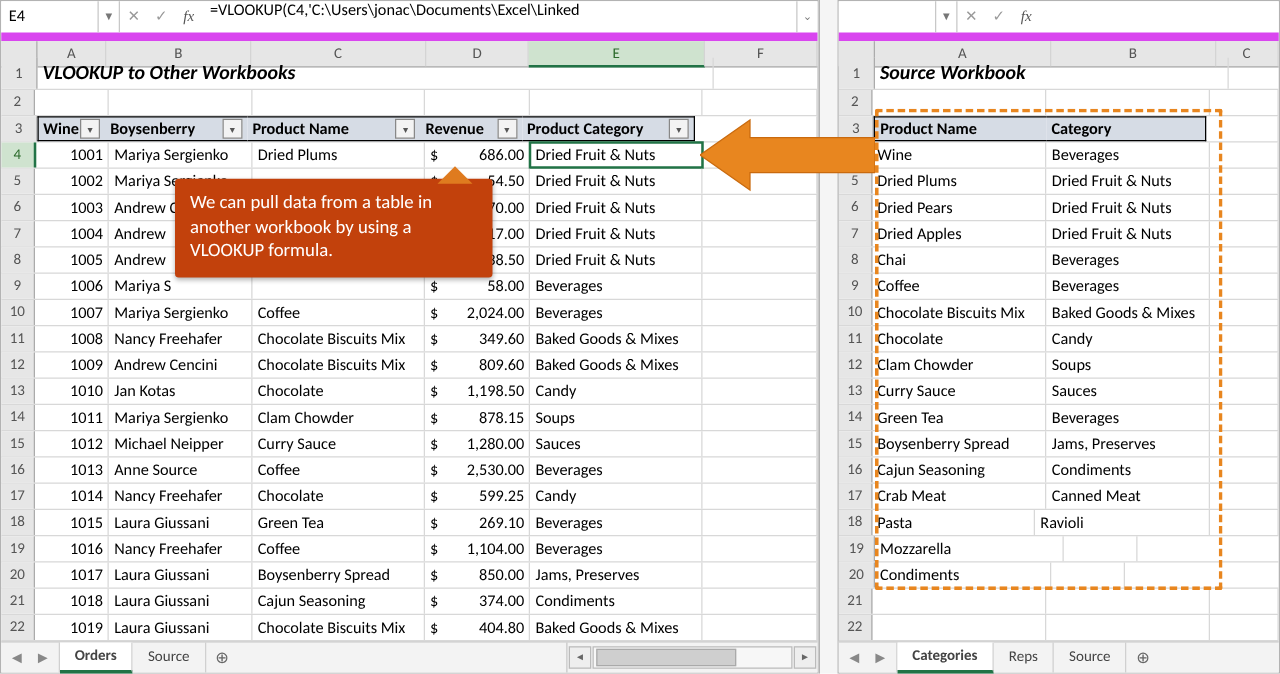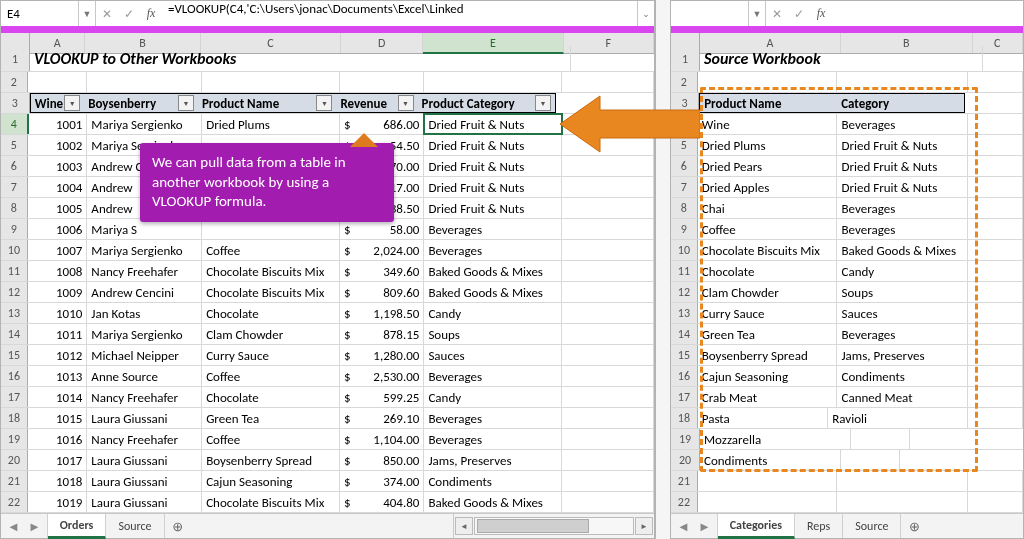--- a/index.html
+++ b/index.html
@@ -70,21 +70,21 @@
   .tab { padding:0 12px; display:flex; align-items:center; border-right:1px solid #d0d0d0; font-size:12px; color:#444; }
   .tab.active { background:#fff; border-bottom:3px solid #217346; font-weight:bold; margin-bottom:-1px; }
   .tabplus { width:26px; display:flex; align-items:center; justify-content:center; color:#666; }
   .tspace { flex:1; }
   .hscroll { width:200px; border-left:1px solid #c8c8c8; display:flex; align-items:center; }
   .hsc-btn { width:16px; height:16px; border:1px solid #bbb; background:#eee; display:flex; align-items:center; justify-content:center; font-size:8px; color:#666; margin:0 1px; }
   .hsc-track { flex:1; height:16px; border:1px solid #bbb; background:#f7f7f7; position:relative; }
   .hsc-thumb { position:absolute; left:2px; top:1px; bottom:1px; width:110px; background:#cfcfcf; border:1px solid #aaa; }
 
   
-  .callout { position:absolute; left:140px; top:143px; width:230px; background:#a21caf; color:#fff; padding:10px 12px; border-radius:3px; box-shadow:0 2px 4px rgba(0,0,0,.3); font-size:15px; line-height:1.3; }
+  .callout { position:absolute; left:140px; top:143px; width:230px; background:#c2410c; color:#fff; padding:10px 12px; border-radius:3px; box-shadow:0 2px 4px rgba(0,0,0,.3); font-size:15px; line-height:1.3; }
   .callout:after { content:""; position:absolute; top:-10px; left:210px; width:0; height:0; border-left:14px solid transparent; border-right:14px solid transparent; border-bottom:14px solid #df7b1f; }
 
   .bigarrow { position:absolute; top:92px; left:560px; width:140px; height:64px; }
   .bigarrow svg { width:100%; height:100%; }
 
 </style>
 </head>
 <body>
 
 <div class="root">

